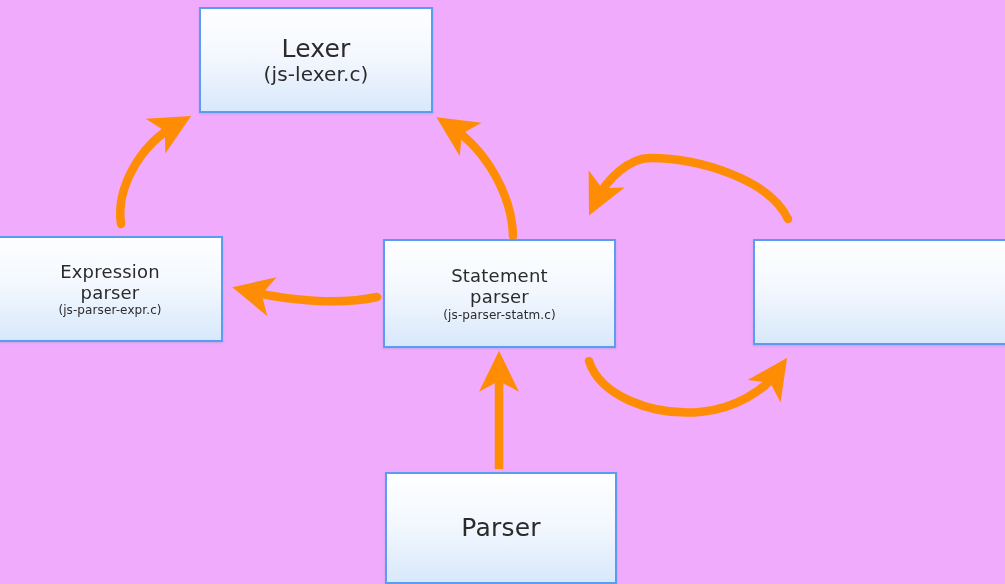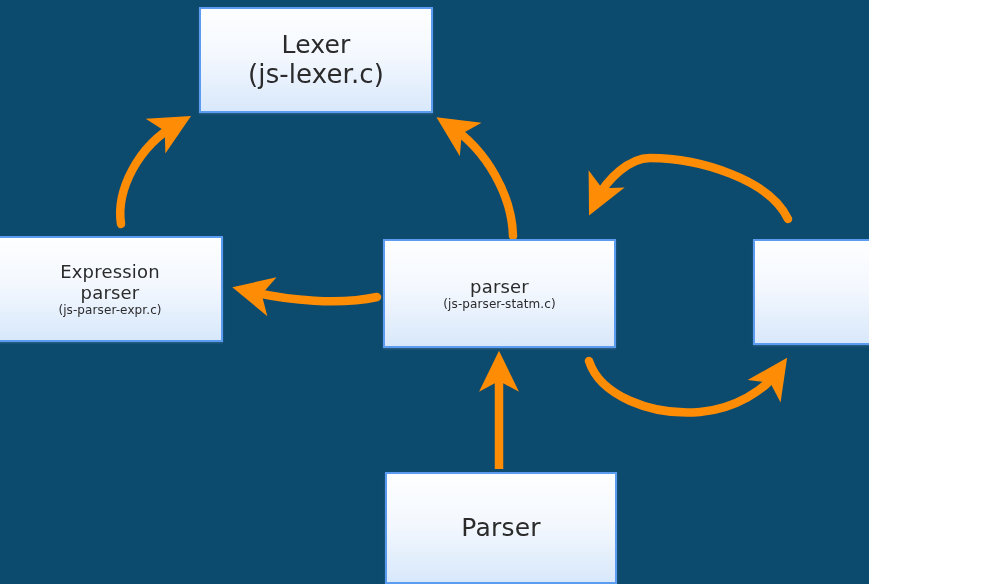--- a/index.html
+++ b/index.html
@@ -5,23 +5,23 @@
   html, body {
     margin: 0;
     padding: 0;
     background: #ffffff;
   }
   body {
     font-family: "DejaVu Sans", sans-serif;
   }
   #canvas {
     position: relative;
-    width: 869px;
+    width: 1005px;
     height: 584px;
-    background: #0c4a6e;
+    background: #f0abfc;
     overflow: hidden;
   }
   .node {
     position: absolute;
     box-sizing: border-box;
     border: 2px solid #5b9bf0;
     background: linear-gradient(to bottom, #fdfeff 0%, #f4f8fe 45%, #d8e8fb 100%);
     box-shadow: 0 1px 2px rgba(120,150,190,0.35);
     display: flex;
     flex-direction: column;
@@ -30,21 +30,21 @@
     text-align: center;
     color: #2b2b2b;
     line-height: 1.17;
   }
   .node .title {
     font-size: 25px;
     letter-spacing: 0.2px;
     white-space: nowrap;
   }
   .node .sub {
-    font-size: 26px;
+    font-size: 20px;
     letter-spacing: 0.1px;
     white-space: nowrap;
   }
   .node .title.small { font-size: 18px; }
   .node .sub.small { font-size: 12px; }
 
   
   #node-lexer      { left: 199px; top: 7px;   width: 234px; height: 106px; }
   #node-expression { left: -3px;  top: 236px; width: 226px; height: 106px; }
   #node-statement  { left: 383px; top: 239px; width: 233px; height: 109px; }
@@ -101,20 +101,21 @@
     <div class="sub">(js-lexer.c)</div>
   </div>
 
   <div class="node" id="node-expression">
     <div class="title small">Expression</div>
     <div class="title small">parser</div>
     <div class="sub small">(js-parser-expr.c)</div>
   </div>
 
   <div class="node" id="node-statement">
+    <div class="title small">Statement</div>
     <div class="title small">parser</div>
     <div class="sub small">(js-parser-statm.c)</div>
   </div>
 
   <div class="node" id="node-function">
   </div>
 
   <div class="node" id="node-parser">
     <div class="title">Parser</div>
   </div>

